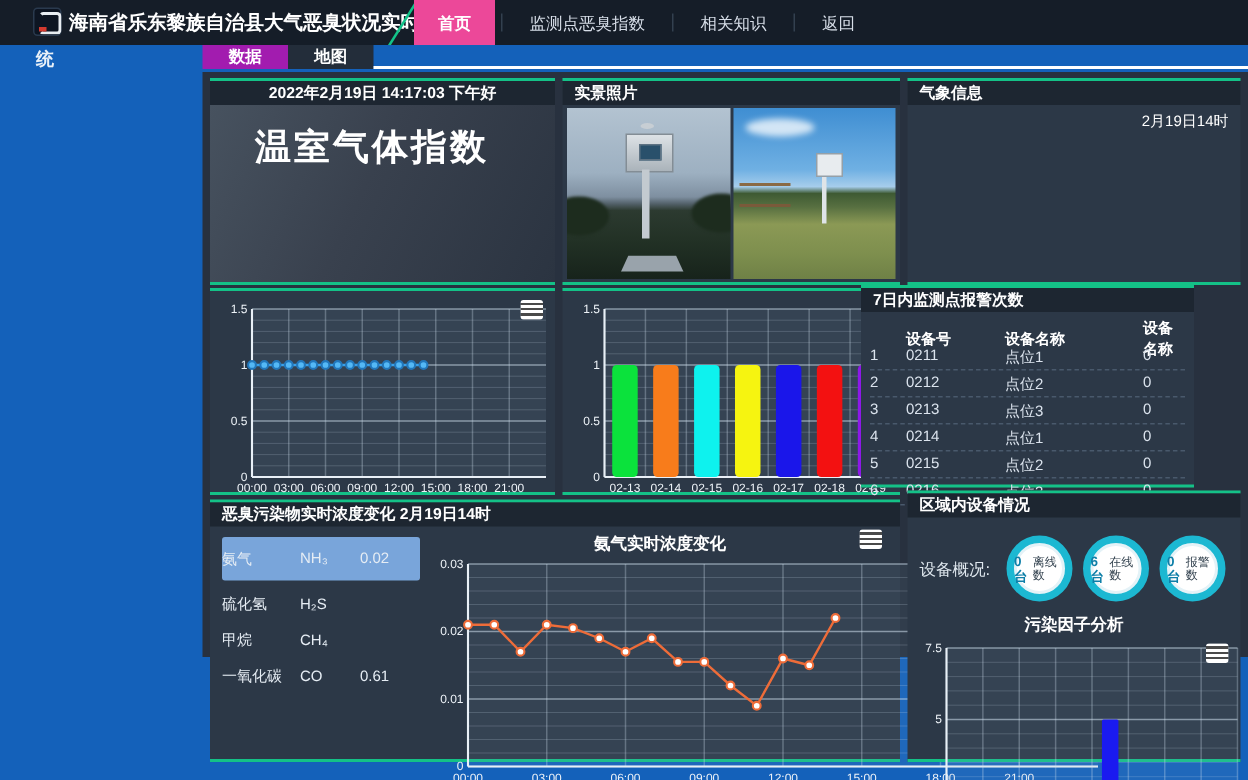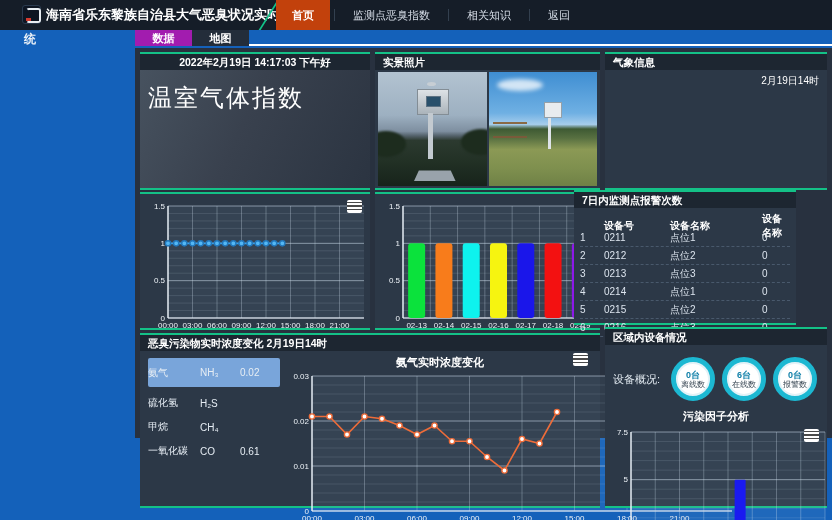--- a/index.html
+++ b/index.html
@@ -12,21 +12,21 @@
     border:1px solid #2a3a4e;border-radius:3px;box-sizing:border-box;}
   .logo .glyph{position:absolute;left:3px;top:2px;width:11px;height:11px;border:2px solid #e8edf2;
     border-left-color:transparent;border-radius:3px;}
   .logo .dot{position:absolute;left:3px;bottom:2px;width:5px;height:3px;background:#d33a2f;}
   .app-title{position:absolute;left:46px;top:0;height:30px;line-height:30px;color:#ffffff;
     font-size:13px;font-weight:bold;white-space:nowrap;}
   .swoosh{position:absolute;left:252px;top:0;width:16px;height:30px;border-right:2px solid #12c389;
     transform:skewX(-32deg);}
   .nav{position:absolute;left:276px;top:0;height:30px;display:flex;align-items:stretch;font-size:11px;}
   .nav-item{display:flex;align-items:center;padding:0 14px;color:#d7dee8;cursor:pointer;}
-  .nav-item.active{background:#c2410c;color:#ffffff;font-weight:bold;padding:0 16px;}
+  .nav-item.active{background:#ec4899;color:#ffffff;font-weight:bold;padding:0 16px;}
   .nav-div{width:1px;height:12px;background:#33404f;align-self:center;margin:0 4px;}
 
   
   .side-title-overflow{position:absolute;left:24px;top:31px;color:#eaf1f8;font-size:12px;font-weight:bold;}
   .tab{position:absolute;top:30px;height:16px;line-height:16px;text-align:center;font-size:11px;
     font-weight:bold;color:#ffffff;cursor:pointer;}
   .tab-data{left:135px;width:57px;background:#a21caf;}
   .tab-map{left:192px;width:57px;background:#232d3a;}
   .tab-underline{position:absolute;left:249px;top:44px;width:583px;height:2px;background:#ffffff;}
 
@@ -36,21 +36,21 @@
   
   .panel{position:absolute;background:#2c3847;border-top:2px solid #14c187;
     border-bottom:2px solid #14c187;box-sizing:border-box;}
   .panel-header{height:16px;line-height:16px;background:#1d2631;color:#ffffff;
     font-size:10.5px;font-weight:bold;padding:0 8px;white-space:nowrap;overflow:hidden;}
   .panel-header.center{text-align:center;}
   .panel-body{position:absolute;left:0;right:0;bottom:0;top:16px;}
 
   .panel-greeting{left:140px;top:52px;width:230px;height:138px;}
   .panel-greeting .panel-body{background:linear-gradient(115deg,#47525f 0%,#39414e 45%,#2b3441 100%);}
-  .greeting-title{padding:12px 0 0 8px;color:#ffffff;font-size:24px;font-weight:normal;letter-spacing:2px;}
+  .greeting-title{padding:12px 0 0 30px;color:#ffffff;font-size:24px;font-weight:bold;letter-spacing:2px;}
 
   .panel-photos{left:375px;top:52px;width:225px;height:138px;}
   .photo-wrap{position:absolute;left:3px;top:2px;right:3px;bottom:2px;display:flex;gap:2px;}
   .photo{flex:1;position:relative;overflow:hidden;}
   .photo-1{background:linear-gradient(to bottom,#b3c3d1 0%,#9db0c1 38%,#7e8fa0 52%,#53616a 56%,
     #2c3a30 60%,#223125 78%,#17231b 100%);}
   .photo-2{background:linear-gradient(to bottom,#3f8ed2 0%,#6fb0e3 36%,#a6cdec 46%,#3e5a33 50%,
     #587041 58%,#8b9955 68%,#7e8f4e 85%,#6f8146 100%);}
   .p1-box{position:absolute;left:36%;top:15%;width:30px;height:24px;border:1px solid #838d95;
     background:linear-gradient(#dde2e6,#aab3ba);}
@@ -93,21 +93,21 @@
   .punit{display:block;font-size:8px;font-weight:normal;color:#cfd9e4;}
   .prow.hl{background:#79a5da;border-radius:2px;height:29px;margin:3px 0 4px 0;}
   .amm-title{position:absolute;left:150px;top:4px;right:10px;text-align:center;color:#ffffff;
     font-size:11px;font-weight:bold;}
   .chart-ammonia{position:absolute;left:142px;top:19px;right:7px;bottom:4px;}
 
   .panel-devices{left:605px;top:327px;width:222px;height:181px;}
   .dev-row{position:absolute;left:4px;top:6px;right:2px;height:56px;display:flex;align-items:center;}
   .dev-label{width:58px;color:#dfe7ee;font-size:11px;padding-left:4px;}
   .stat-circle{width:44px;height:44px;border-radius:50%;border:5px solid #1cb8d2;background:#ffffff;
-    box-sizing:border-box;margin-right:7px;display:flex;flex-direction:column;align-items:center;
+    box-sizing:border-box;margin-right:7px;display:flex;flex-direction:row;align-items:center;
     justify-content:center;box-shadow:inset 0 0 0 2px #e4f2f7;}
   .stat-value{font-size:9px;font-weight:bold;color:#0e7fa8;line-height:10px;}
   .stat-label{font-size:8px;color:#33424f;line-height:9px;}
   .factor-title{position:absolute;left:0;right:0;top:64px;text-align:center;color:#ffffff;
     font-size:11px;font-weight:bold;}
   .chart-factor{position:absolute;left:4px;right:4px;top:82px;bottom:3px;}
 
   .chart-host{position:relative;width:100%;height:100%;}
   .chart-host svg{position:absolute;left:0;top:0;}
 </style>

